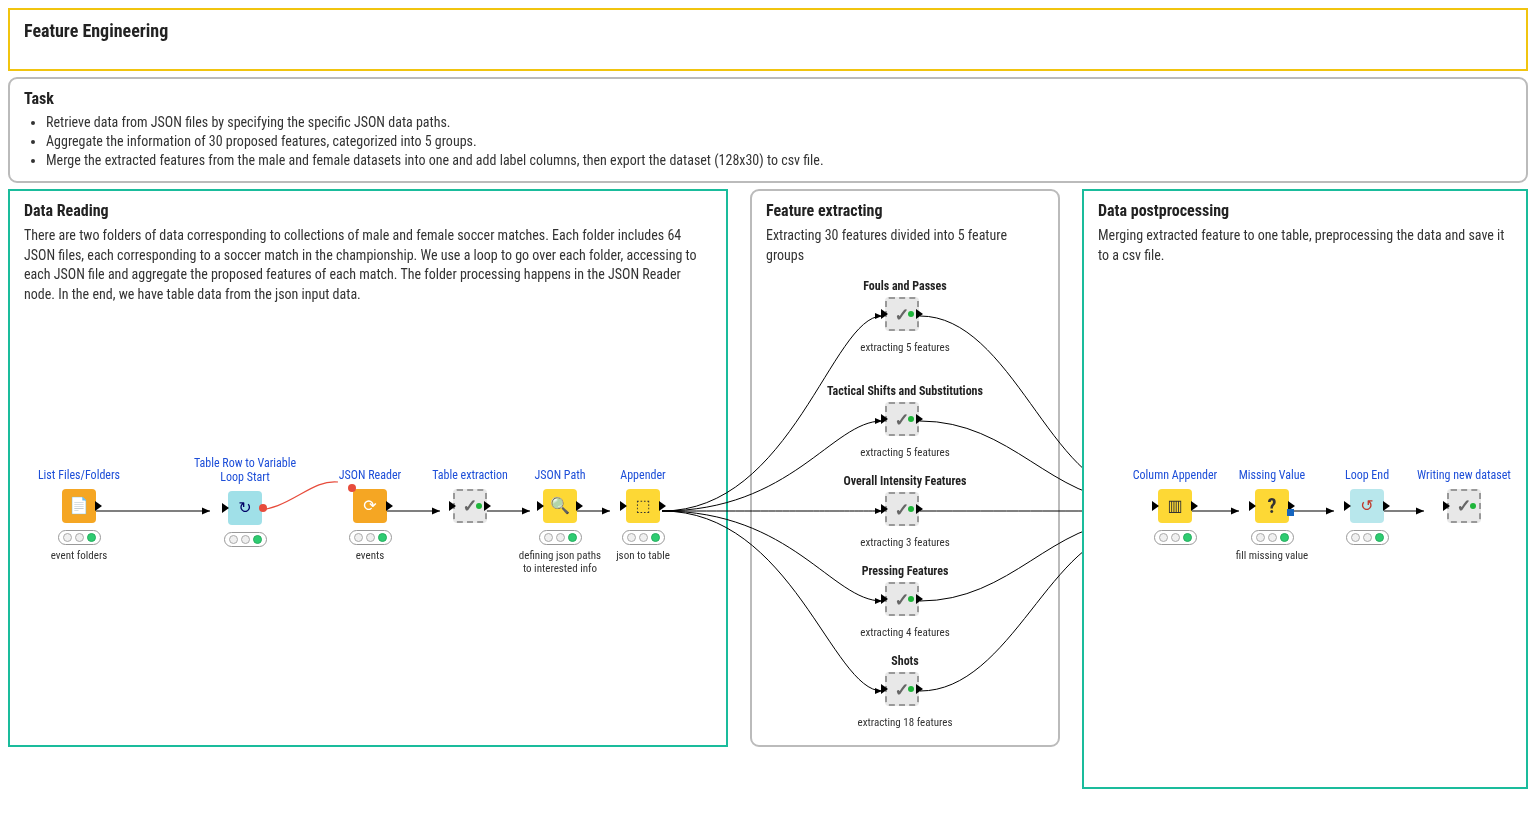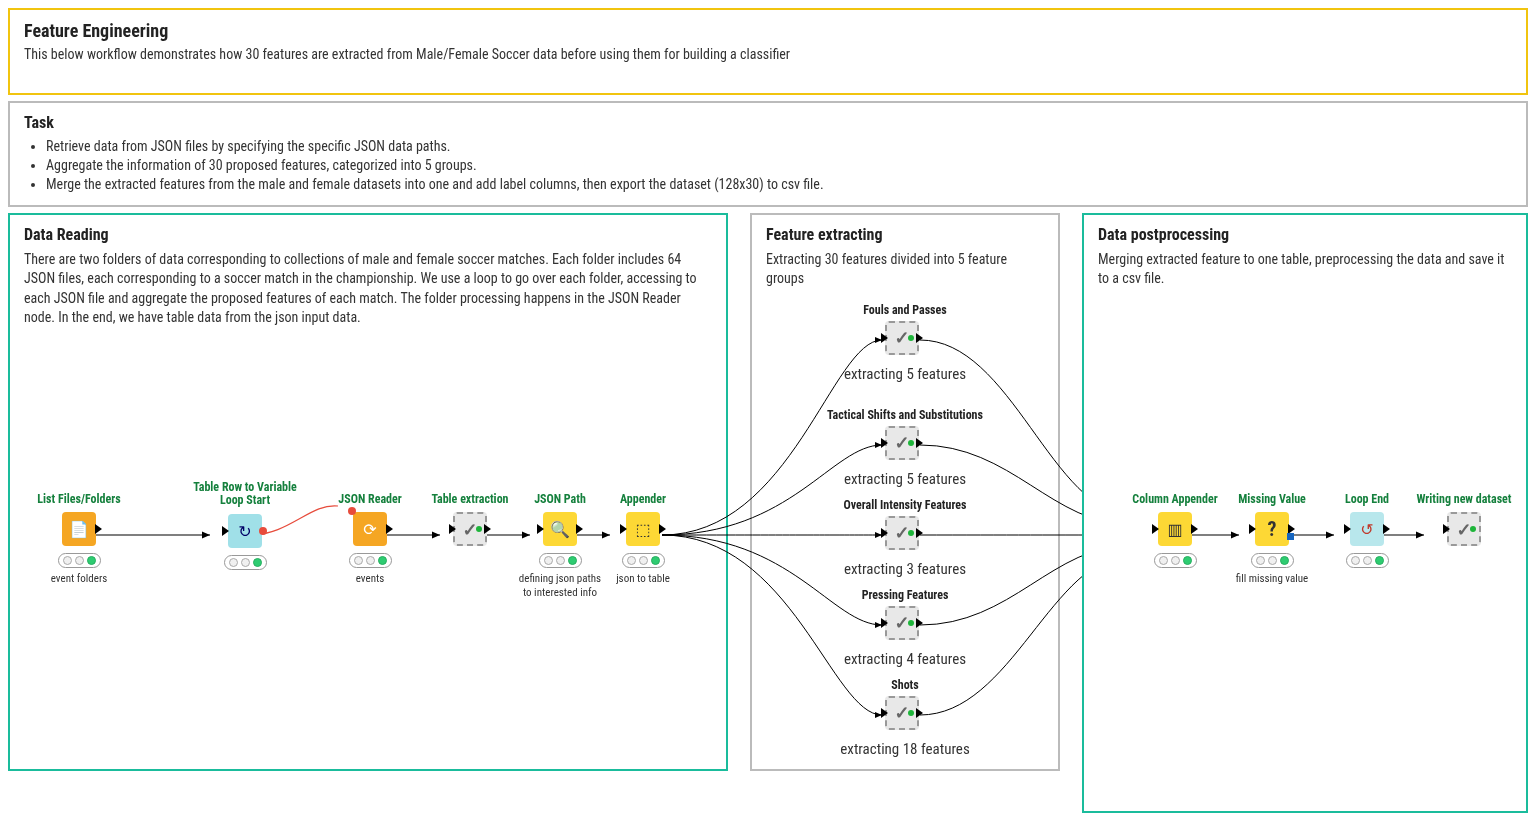--- a/index.html
+++ b/index.html
@@ -11,21 +11,21 @@
     color: #333;
     background: #fff;
   }
   .annotation {
     border: 2px solid;
     padding: 10px 14px;
     margin-bottom: 6px;
     background: #fff;
   }
   .annotation.yellow { border-color: #f1c40f; }
-  .annotation.gray   { border-color: #bbb; }
+  .annotation.gray   { border-color: #bbb; border-radius: 9px; }
   .annotation.teal   { border-color: #1abc9c; }
   .title { font-weight: 700; font-size: 18px; margin-bottom: 4px; color:#222;}
   .subtitle { font-weight: 700; font-size: 16px; margin-bottom: 6px; color:#222;}
   .desc { font-size: 14px; color:#333; line-height: 1.4; margin-bottom: 4px;}
   ul { margin: 6px 0 0 22px; padding:0;}
   li { margin-bottom: 3px; font-size:14px; }
 
   .workflow-row {
     display: flex;
     align-items: stretch;
@@ -34,23 +34,23 @@
   .col-data-reading { flex: 0 0 720px; position: relative; height: 558px;}
   .col-feature-extract { flex: 0 0 310px; position: relative; height: 558px;}
   .col-data-post { flex: 1; position: relative; height: 600px;}
 
   .node {
     position: absolute;
     width: 90px;
     text-align: center;
   }
   .node-title {
-    font-weight: 700;
+    font-weight: 400;
     font-size: 12px;
-    color:#15803d;
+    color:#1d4ed8;
     line-height: 1.15;
     margin-bottom: 6px;
   }
   .node-icon {
     width: 34px;
     height: 34px;
     margin: 0 auto 6px auto;
     border-radius: 4px;
     display: flex;
     align-items: center;
@@ -83,33 +83,32 @@
   .status .dot { width:9px;height:9px; border-radius:50%; background:#f0f0f0; border:1px solid #aaa;}
   .status .dot.green { background:#2ecc71; border-color:#27ae60;}
 
   .node-caption {
     font-size: 11px;
     color:#333;
     line-height: 1.2;
   }
 
   .meta-group-title { text-align:center; font-weight:700; font-size:12px; color:#222;}
-  .meta-caption { text-align:center; font-size:15px;}
+  .meta-caption { text-align:center; font-size:11px;}
 
   svg.links { position:absolute; top:0;left:0; pointer-events:none; overflow: visible;}
 
   .gray .check::after   { content: "\2713"; font-weight:bold; color:#666; font-size:18px;}
   .gray .green-dot { position:absolute; right:3px; top:50%; transform:translateY(-50%); width:6px;height:6px;border-radius:50%; background:#1eb53a;}
 </style>
 </head>
 <body>
 
 <div class="annotation yellow">
   <div class="title">Feature Engineering</div>
-  <div class="desc">This below workflow demonstrates how 30 features are extracted from Male/Female Soccer data before using them for building a classifier</div>
   <div style="height:14px"></div>
 </div>
 
 <div class="annotation gray">
   <div class="subtitle">Task</div>
   <ul>
     <li>Retrieve data from JSON files by specifying the specific JSON data paths.</li>
     <li>Aggregate the information of 30 proposed features, categorized into 5 groups.</li>
     <li>Merge the extracted features from the male and female datasets into one and add label columns, then export the dataset (128x30) to csv file.</li>
   </ul>

